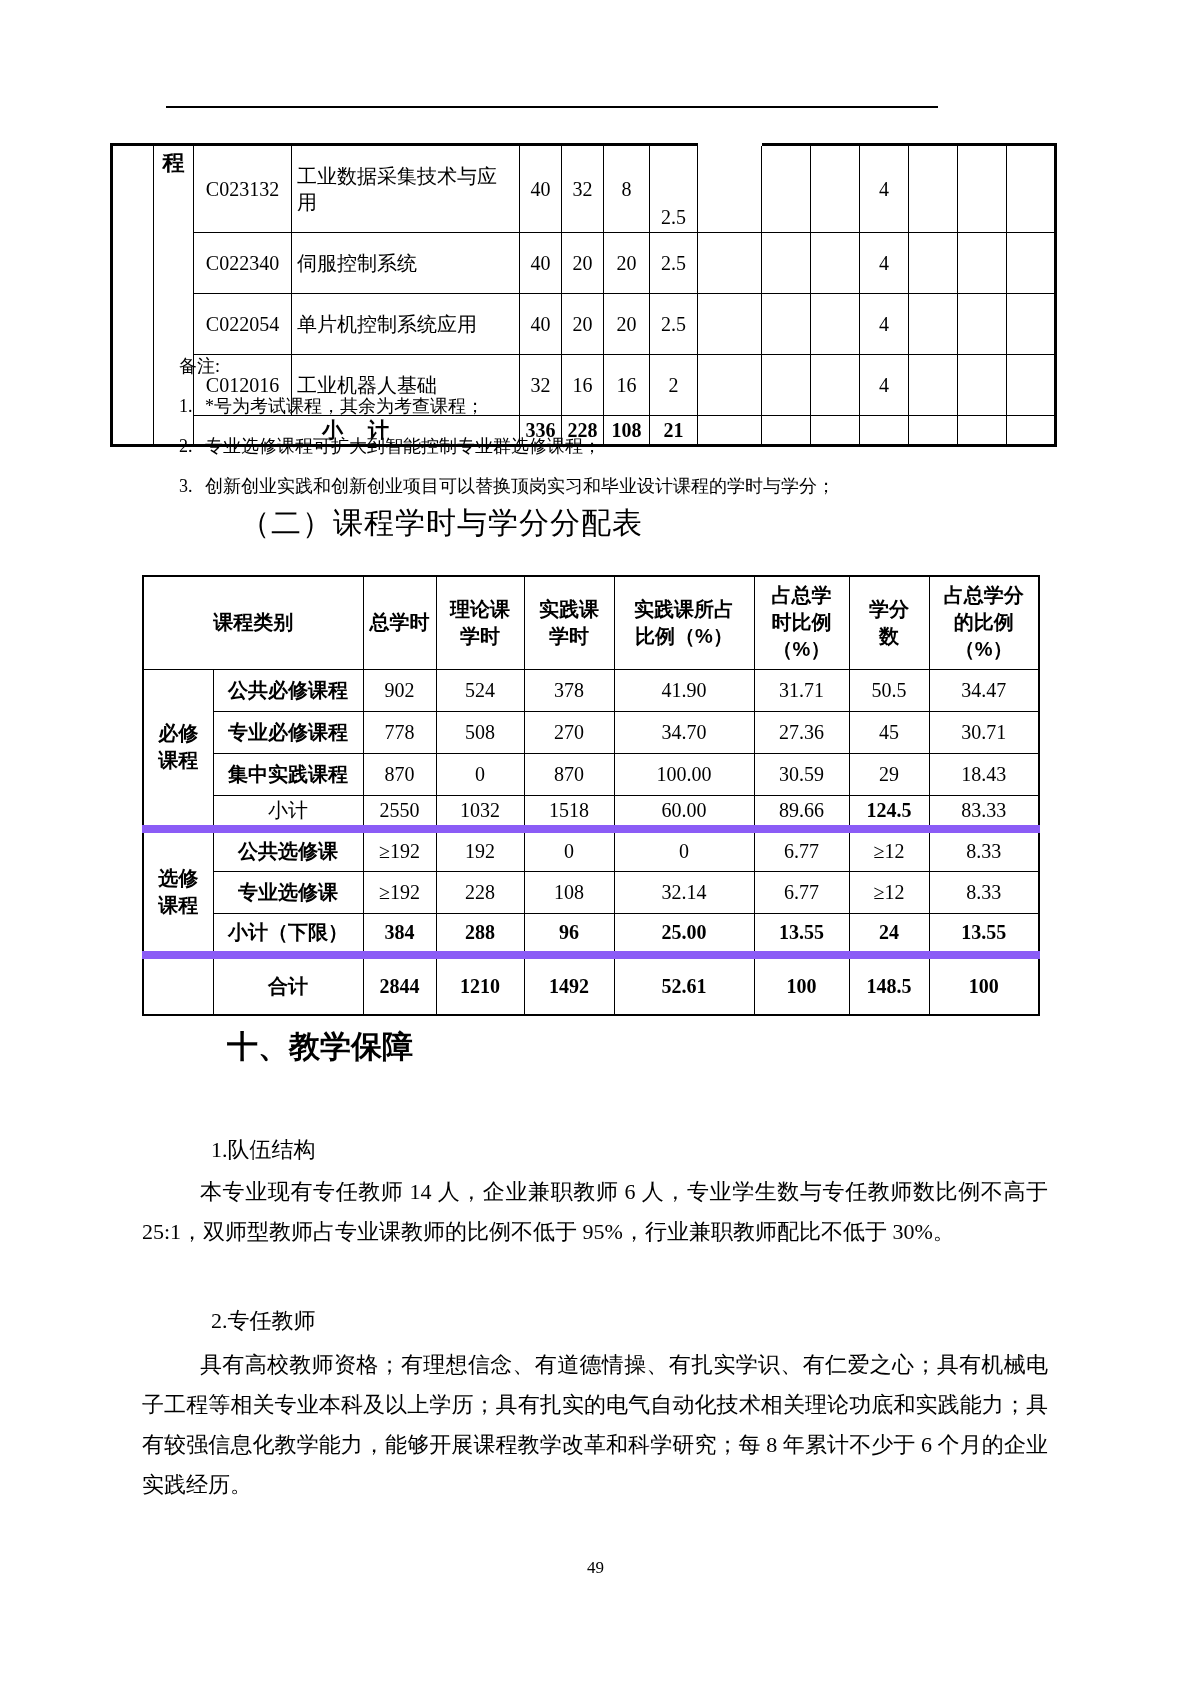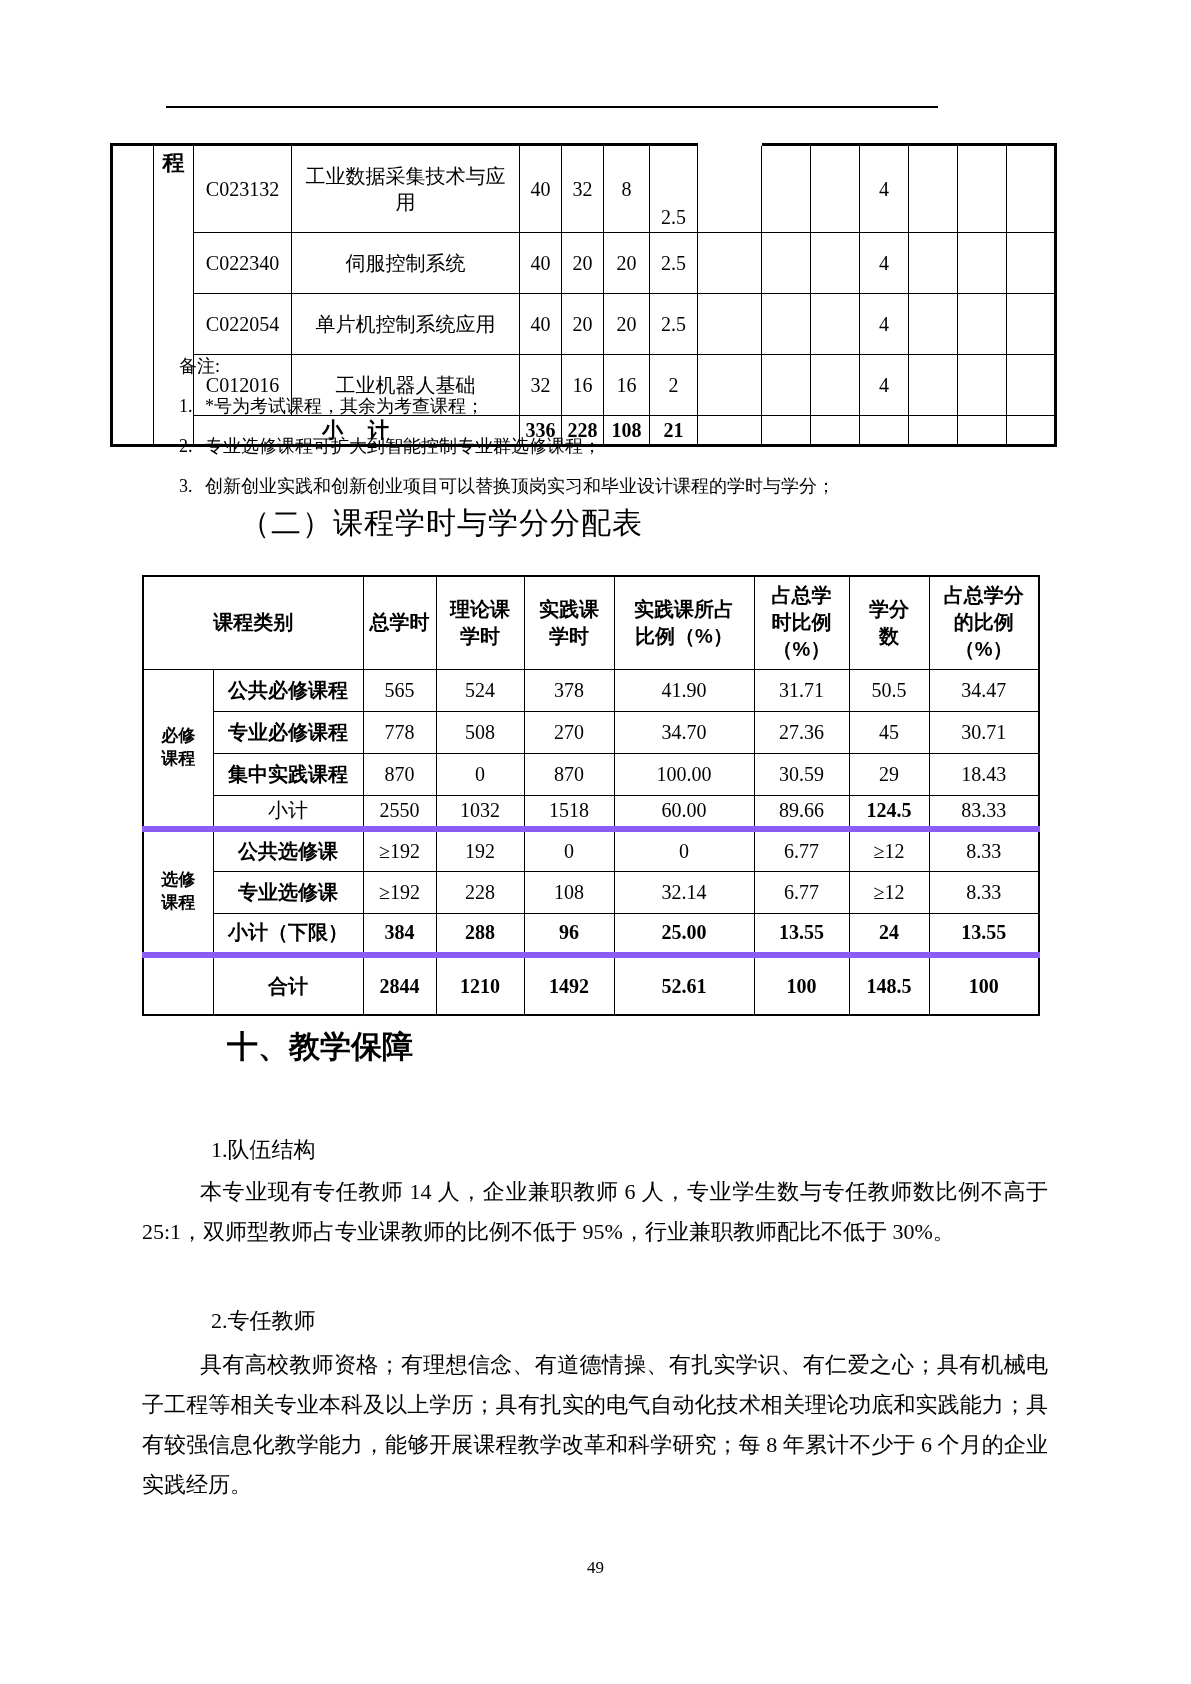--- a/index.html
+++ b/index.html
@@ -16,38 +16,38 @@
   
   table{border-collapse:collapse;table-layout:fixed;}
   td{border:1px solid #000;text-align:center;vertical-align:middle;
      font-size:20px;padding:0;overflow:hidden;word-break:break-all;}
   .ttable{left:110px;top:143px;width:944px;}
   .ttable table{width:944px;}
   .ttable td{font-family:"Liberation Serif","DejaVu Serif",serif;}
   .ttable table{border:3px solid #000;border-top:0;}
   .ttable tr.first td{border-top:3px solid #000;}
   .ttable tr.first td.gap{border-top:3px solid #fff;}
-  .ttable td.name{text-align:center;padding:17px 5px;line-height:26px;}
+  .ttable td.name{text-align:left;padding:17px 5px;line-height:26px;}
   .ttable td.side{vertical-align:top;font-weight:bold;font-size:22px;padding-top:2px;}
   .ttable td.credit-low{vertical-align:bottom;padding-bottom:3px;}
   .b{font-weight:bold;}
   .subtotal-label{font-weight:bold;font-size:21px;letter-spacing:2px;}
 
   
   .atable{left:142px;top:575px;width:896px;}
   .atable table{width:896px;border:2px solid #000;}
   .atable td{line-height:1.35;}
   .hcell{font-family:"Liberation Sans","DejaVu Sans",sans-serif;font-weight:bold;font-size:20px;}
   .pad6{padding:0 6px;}  .pad8{padding:0 8px;}  .pad10{padding:0 10px;}
   .pad13{padding:0 13px;} .pad14{padding:0 14px;}
   .groupcell{font-family:"Liberation Sans","DejaVu Sans",sans-serif;font-weight:bold;
-             font-size:17px;padding:0 14px;line-height:1.55;margin-left:35px;}
+             font-size:20px;padding:0 14px;line-height:1.55;margin-left:35px;}
   .catcell{font-family:"Liberation Sans","DejaVu Sans",sans-serif;font-weight:bold;font-size:20px;}
   .plain{font-family:"Liberation Serif","DejaVu Serif",serif;font-weight:normal;}
-  tr.thick td{border-top:6px solid #8b5cf6;}
+  tr.thick td{border-top:8px solid #8b5cf6;}
 
   
   .notes{left:179px;top:346px;width:880px;font-size:18px;}
   .note-line{height:40px;line-height:40px;}
   .note-num{display:inline-block;min-width:26px;}
 
   
   .sec2-title{left:240px;top:503px;font-size:30px;letter-spacing:1px;}
   .sec10-title{left:227px;top:1026px;font-size:31px;font-weight:bold;
                font-family:"Liberation Sans","DejaVu Sans",sans-serif;}
@@ -196,21 +196,21 @@
         <td class="hcell pad13">理论课学时</td>
         <td class="hcell pad8">实践课学时</td>
         <td class="hcell pad10">实践课所占比例（%）</td>
         <td class="hcell pad10">占总学时比例（%）</td>
         <td class="hcell pad10">学分数</td>
         <td class="hcell pad14">占总学分的比例（%）</td>
       </tr>
       <tr style="height:42px">
         <td rowspan="4" class="groupcell">必修课程</td>
         <td class="catcell">公共必修课程</td>
-        <td>565</td>
+        <td>902</td>
         <td>524</td>
         <td>378</td>
         <td>41.90</td>
         <td>31.71</td>
         <td>50.5</td>
         <td>34.47</td>
       </tr>
       <tr style="height:42px">
         <td class="catcell">专业必修课程</td>
         <td>778</td>

